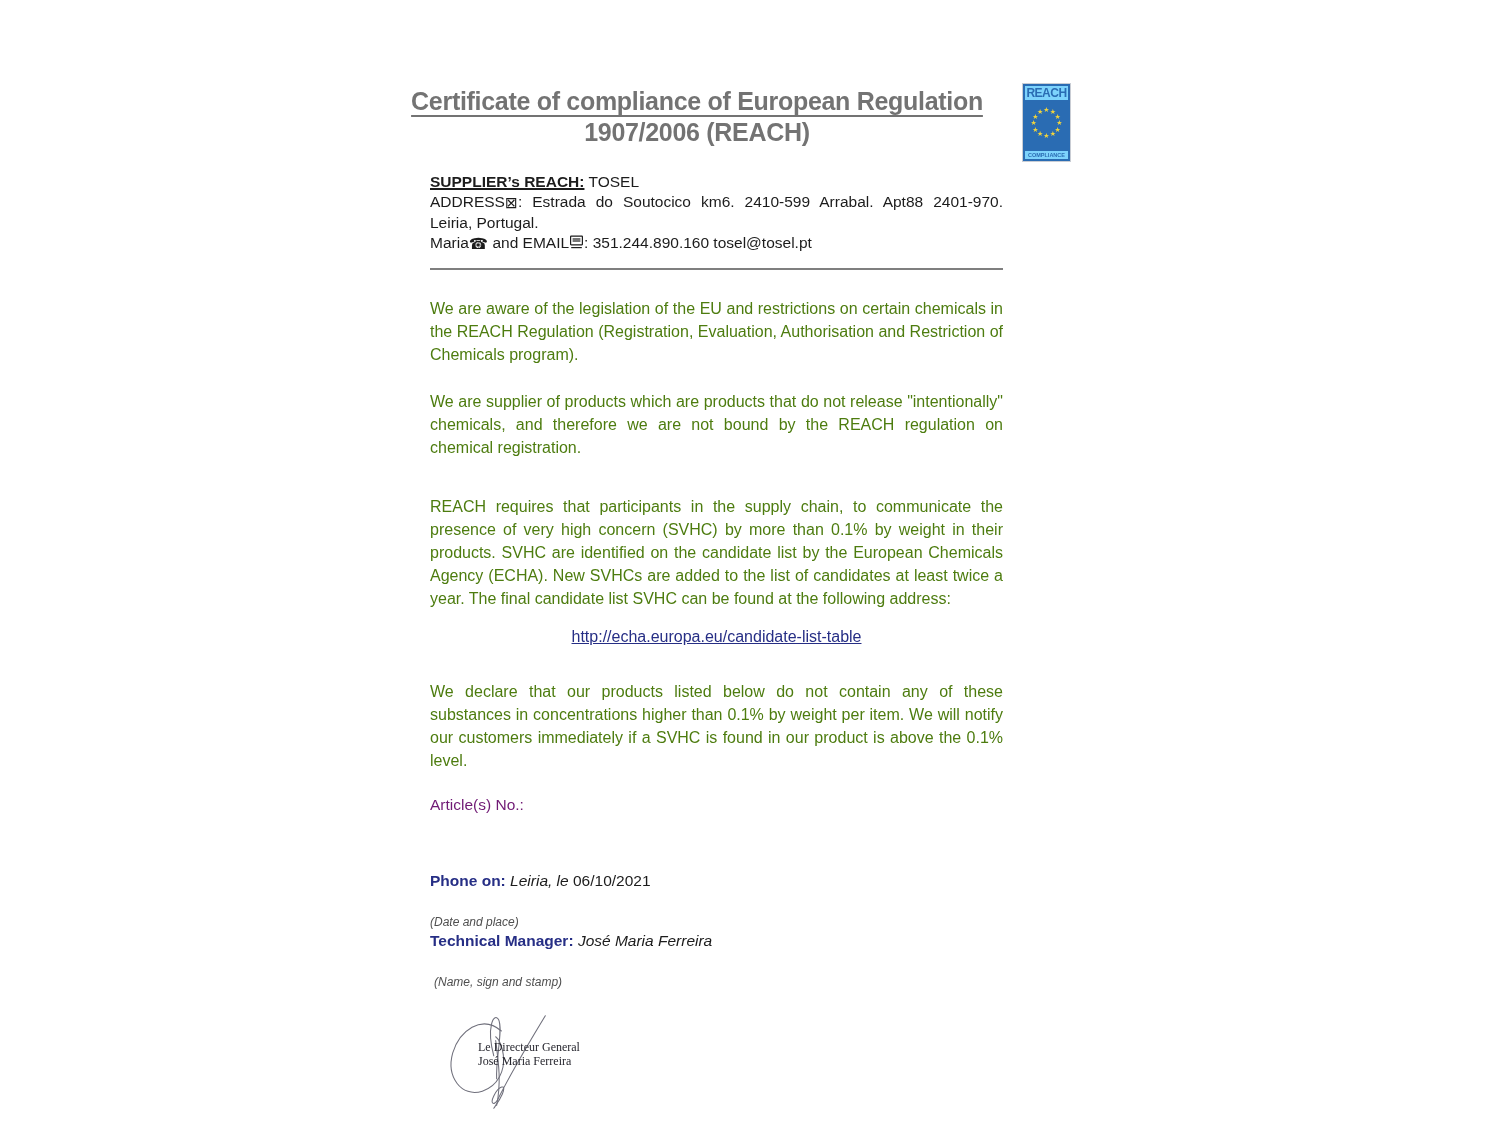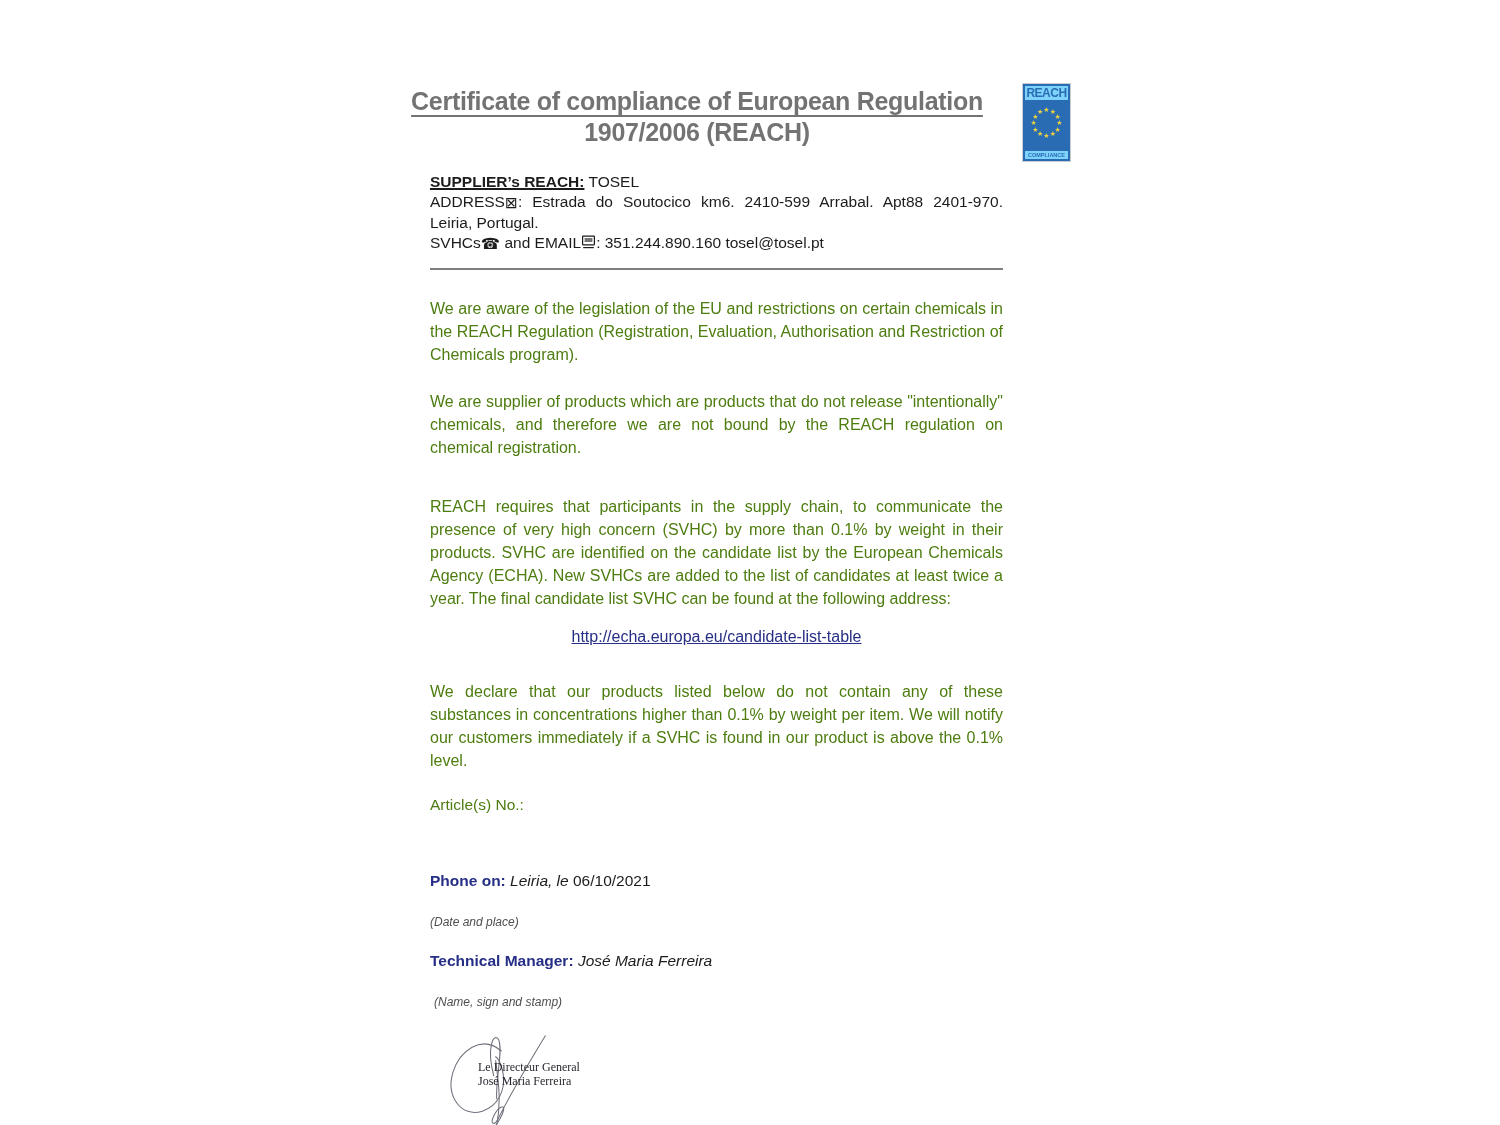--- a/index.html
+++ b/index.html
@@ -49,27 +49,27 @@
     margin:0;
   }
   .p1 { margin-top:27px; }
   .p2 { margin-top:24px; }
   .p3 { margin-top:36px; }
   .p4 { margin-top:32px; }
   .link-line {
     margin-top:15px; text-align:center; font-size:16px; line-height:23px;
   }
   .link-line a { color:#262e85; text-decoration:underline; }
-  .article-line { margin-top:23px; color:#4d7c0f; font-size:15.5px; line-height:20px; }
+  .article-line { margin-top:23px; color:#701a75; font-size:15.5px; line-height:20px; }
   
   .made-on { margin-top:56px; font-size:15.5px; line-height:20px; color:#1c1c1c; }
   .label-navy { color:#262e85; font-weight:bold; }
   .italic { font-style:italic; }
   .caption { font-size:12px; line-height:15px; font-style:italic; color:#4f4f4f;margin-top:24px; }
-  .tech-manager { margin-top:21px; font-size:15.5px; line-height:20px; color:#1c1c1c; }
+  .tech-manager { margin-top:1px; font-size:15.5px; line-height:20px; color:#1c1c1c; }
   
   .signature { position:relative; margin-top:20px; width:160px; height:105px; }
   .signature svg.scribble { position:absolute; left:0; top:0; }
   .sig-text {
     position:absolute; left:48px; top:30px;
     font-family:"Liberation Serif","DejaVu Serif",serif;
     font-size:12px; line-height:14px; color:#26262e; white-space:nowrap;
   }
 </style>
 </head>
@@ -111,21 +111,21 @@
 
     <div class="supplier">
       <div>
         <span class="name-label">SUPPLIER’s REACH:</span>
         <span>TOSEL</span>
       </div>
       <div class="just">
         <span>ADDRESS</span><span class="inline-icon">⊠</span><span>: Estrada do Soutocico km6. 2410-599 Arrabal. Apt88 2401-970. Leiria, Portugal.</span>
       </div>
       <div>
-        <span>SVHCs</span><span class="inline-icon">☎</span>
+        <span>Maria</span><span class="inline-icon">☎</span>
         <span>and EMAIL</span><svg class="inline-icon" width="15" height="14" viewBox="0 0 15 14">
             <g stroke="#1c1c1c" fill="none" stroke-width="1.2">
               <rect x="1.6" y="1.2" width="11.8" height="8.6" rx="0.5"></rect>
               <line x1="3.6" y1="4" x2="11.4" y2="4"></line>
               <line x1="3.6" y1="6" x2="11.4" y2="6"></line>
               <line x1="2.2" y1="12.6" x2="12.8" y2="12.6"></line>
             </g>
           </svg><span>: 351.244.890.160 tosel@tosel.pt</span>
       </div>
     </div>

